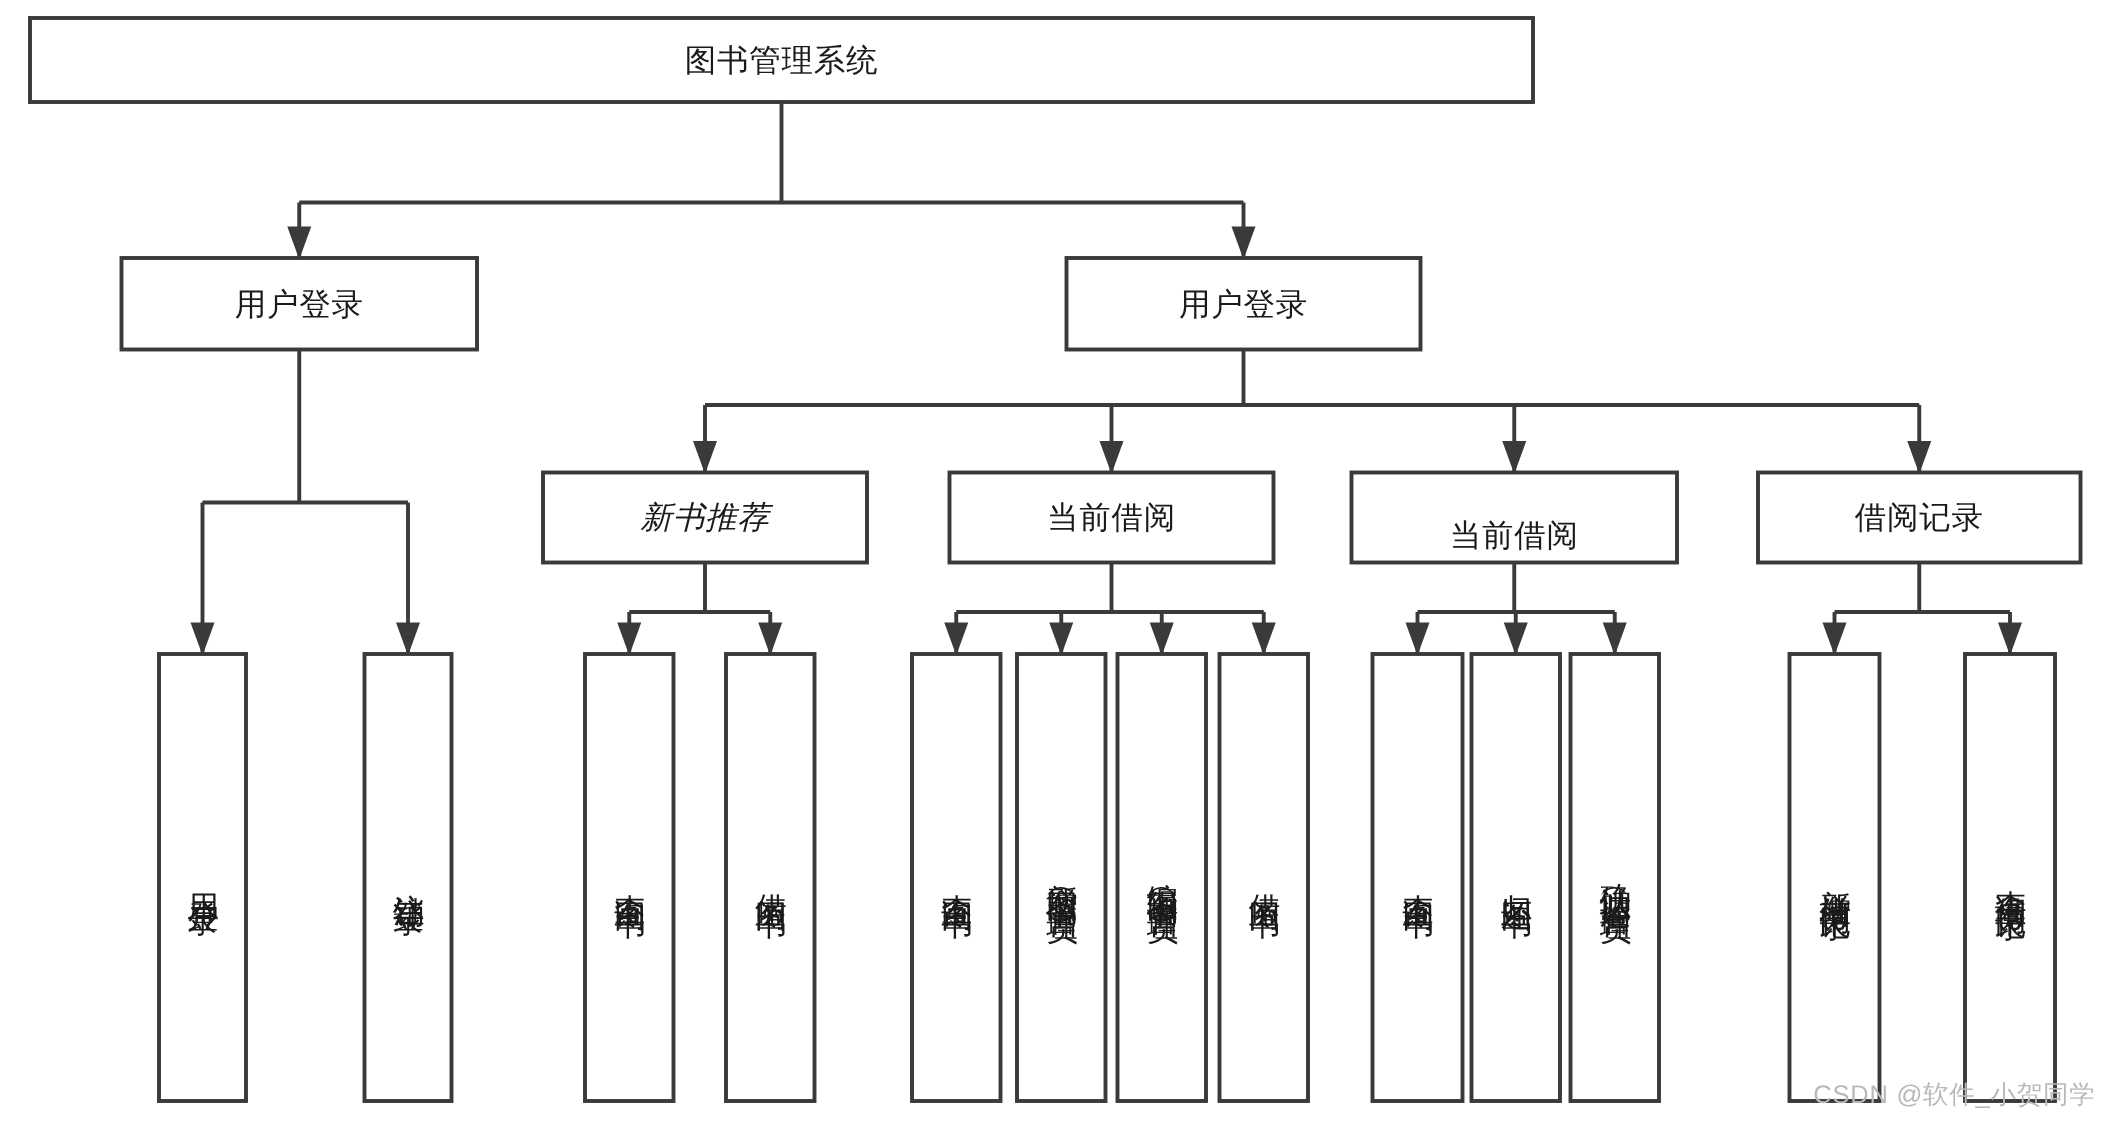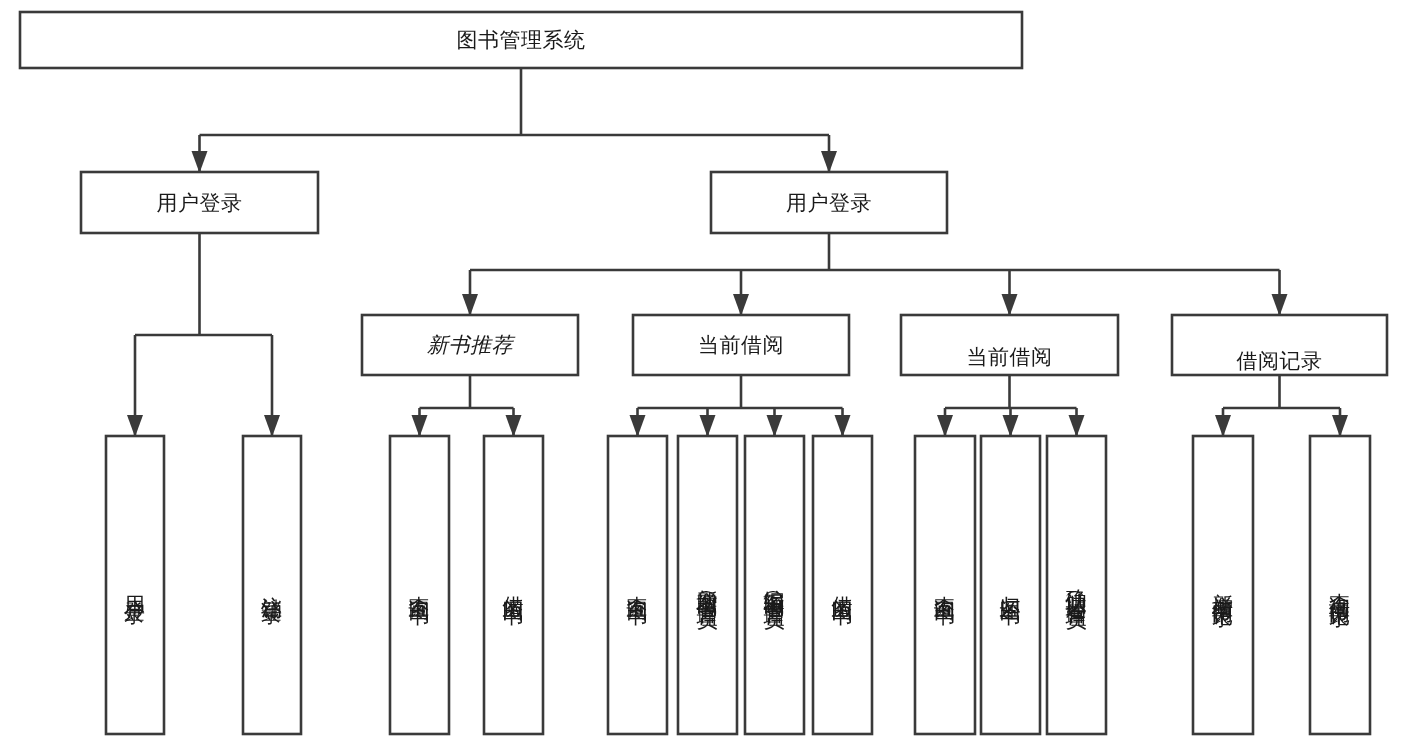--- a/index.html
+++ b/index.html
@@ -162,21 +162,21 @@
       </g>
   </svg>
 
   <div id="labels-layer">
       <div class="node-label-h" style="left: 20px; top: 12px; width: 1002px; height: 56px;">图书管理系统</div>
       <div class="node-label-h" style="left: 81px; top: 172px; width: 237px; height: 61px;">用户登录</div>
       <div class="node-label-h" style="left: 711px; top: 172px; width: 236px; height: 61px;">用户登录</div>
       <div class="node-label-h" style="left: 362px; top: 315px; width: 216px; height: 60px; font-style: italic;">新书推荐</div>
       <div class="node-label-h" style="left: 633px; top: 315px; width: 216px; height: 60px;">当前借阅</div>
       <div class="node-label-h" style="left: 901px; top: 327px; width: 217px; height: 60px;">当前借阅</div>
-      <div class="node-label-h" style="left: 1172px; top: 315px; width: 215px; height: 60px; margin-top: 16px;">借阅记录</div>
+      <div class="node-label-h" style="left: 1172px; top: 315px; width: 215px; height: 60px;">借阅记录</div>
       <div class="node-label-v" style="left: 106px; top: 436px; width: 58px; height: 298px;">
         <span class="vtext">用户登录</span>
       </div>
       <div class="node-label-v" style="left: 243px; top: 436px; width: 58px; height: 298px;">
         <span class="vtext">注销登录</span>
       </div>
       <div class="node-label-v" style="left: 390px; top: 436px; width: 59px; height: 298px;">
         <span class="vtext">查询图书</span>
       </div>
       <div class="node-label-v" style="left: 484px; top: 436px; width: 59px; height: 298px;">
@@ -204,13 +204,14 @@
         <span class="vtext">确认归还（管理员）</span>
       </div>
       <div class="node-label-v" style="left: 1193px; top: 436px; width: 60px; height: 298px;">
         <span class="vtext">新增借阅记录</span>
       </div>
       <div class="node-label-v" style="left: 1310px; top: 436px; width: 60px; height: 298px;">
         <span class="vtext">查询借阅记录</span>
       </div>
     </div>
 
+  <div id="watermark">CSDN @软件_小贺同学</div>
 </div>
 
 </body></html>

